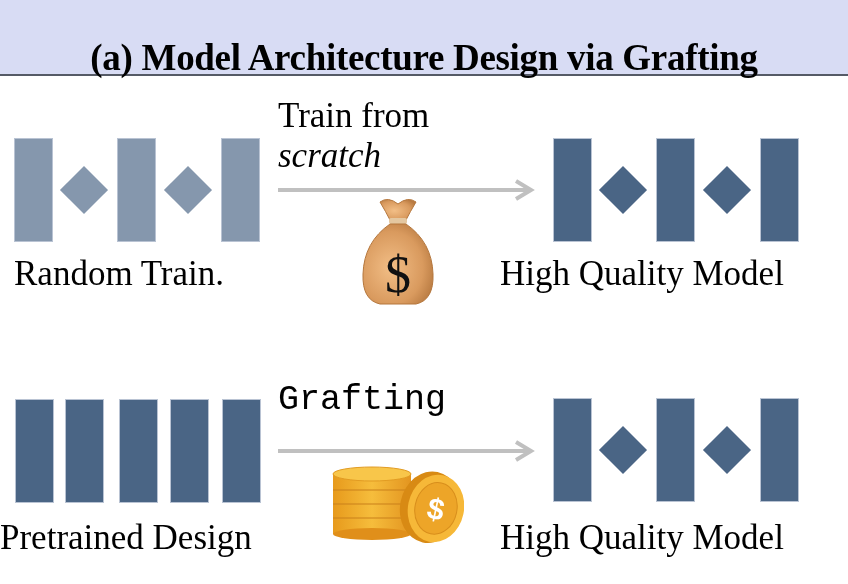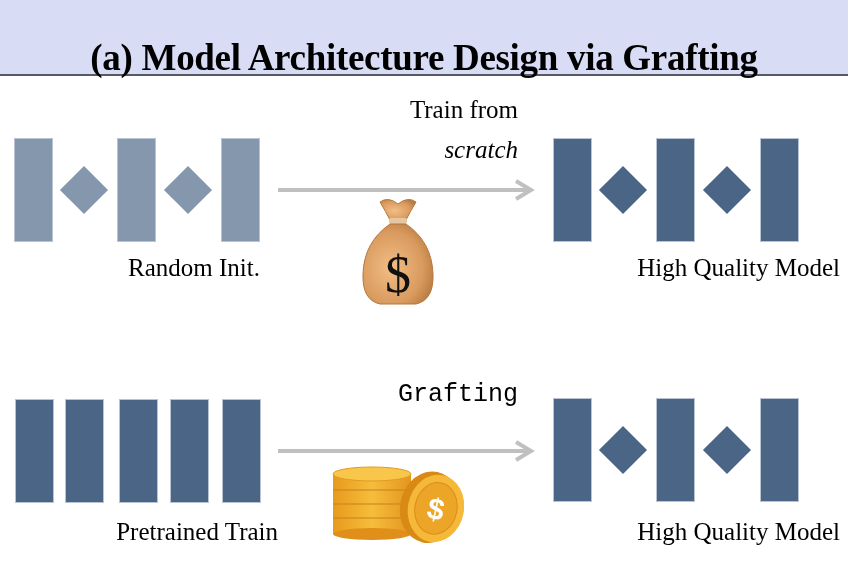--- a/index.html
+++ b/index.html
@@ -3,40 +3,40 @@
 <meta charset="utf-8">
 <style>
   html,body{margin:0;padding:0;background:#ffffff;}
   body{width:848px;height:584px;position:relative;overflow:hidden;font-family:"Liberation Serif","DejaVu Serif",serif;color:#000;}
   .header{position:absolute;left:0;top:0;width:848px;height:76px;background:#d8dcf4;border-bottom:2px solid #555a66;box-sizing:border-box;}
   .header-title{position:absolute;left:0;top:0;width:848px;height:75px;line-height:76px;text-align:center;font-weight:bold;font-size:37px;letter-spacing:-0.3px;margin-top:20px;}
   .bar{position:absolute;width:39px;box-sizing:border-box;border:1px solid #b9c3d3;}
   .diamond{position:absolute;width:34px;height:34px;transform:rotate(45deg);}
   .light{background:#8597ad;}
   .dark{background:#4a6585;}
-  .label{position:absolute;font-size:25px;white-space:nowrap;text-align:right;}
+  .label{position:absolute;font-size:35px;white-space:nowrap;text-align:left;}
   .arrow{position:absolute;}
   .icon{position:absolute;}
 </style>
 </head>
 <body>
 
 <div class="header">
   <div class="header-title">(a) Model Architecture Design via Grafting</div>
 </div>
 
 <div>
   <div>
     <div class="bar light" style="left:14px;top:138px;height:104px;"></div>
     <div class="diamond light" style="left:67px;top:173px;"></div>
     <div class="bar light" style="left:117px;top:138px;height:104px;"></div>
     <div class="diamond light" style="left:171px;top:173px;"></div>
     <div class="bar light" style="left:221px;top:138px;height:104px;"></div>
   </div>
-  <div class="label" style="left:14px;top:254px;width:246px;">Random Init.</div>
+  <div class="label" style="left:14px;top:254px;width:246px;">Random Train.</div>
 
   <div class="label" style="left:278px;top:96px;width:240px;">Train from</div>
   <div class="label" style="left:278px;top:136px;width:240px;font-style:italic;">scratch</div>
 
   <svg class="arrow" style="left:276px;top:178px;" width="262" height="24" viewBox="0 0 262 24">
     <line x1="2" y1="12" x2="254" y2="12" stroke="#c0c0c0" stroke-width="4"></line>
     <polyline points="240,3 255,12 240,21" fill="none" stroke="#c0c0c0" stroke-width="4"></polyline>
   </svg>
 
   <svg class="icon" style="left:358px;top:196px;" width="80" height="112" viewBox="0 0 80 112">
@@ -64,21 +64,21 @@
 </div>
 
 <div>
   <div>
     <div class="bar dark" style="left:15px;top:399px;height:104px;"></div>
     <div class="bar dark" style="left:65px;top:399px;height:104px;"></div>
     <div class="bar dark" style="left:119px;top:399px;height:104px;"></div>
     <div class="bar dark" style="left:170px;top:399px;height:104px;"></div>
     <div class="bar dark" style="left:222px;top:399px;height:104px;"></div>
   </div>
-  <div class="label" style="left:0px;top:518px;width:278px;">Pretrained Train</div>
+  <div class="label" style="left:0px;top:518px;width:278px;">Pretrained Design</div>
 
   <div class="label" style="left:278px;top:380px;width:240px;font-family:Liberation Mono, monospace;">Grafting</div>
 
   <svg class="arrow" style="left:276px;top:439px;" width="262" height="24" viewBox="0 0 262 24">
     <line x1="2" y1="12" x2="254" y2="12" stroke="#c0c0c0" stroke-width="4"></line>
     <polyline points="240,3 255,12 240,21" fill="none" stroke="#c0c0c0" stroke-width="4"></polyline>
   </svg>
 
   <svg class="icon" style="left:330px;top:464px;" width="134" height="80" viewBox="0 0 134 80">
     <defs>

